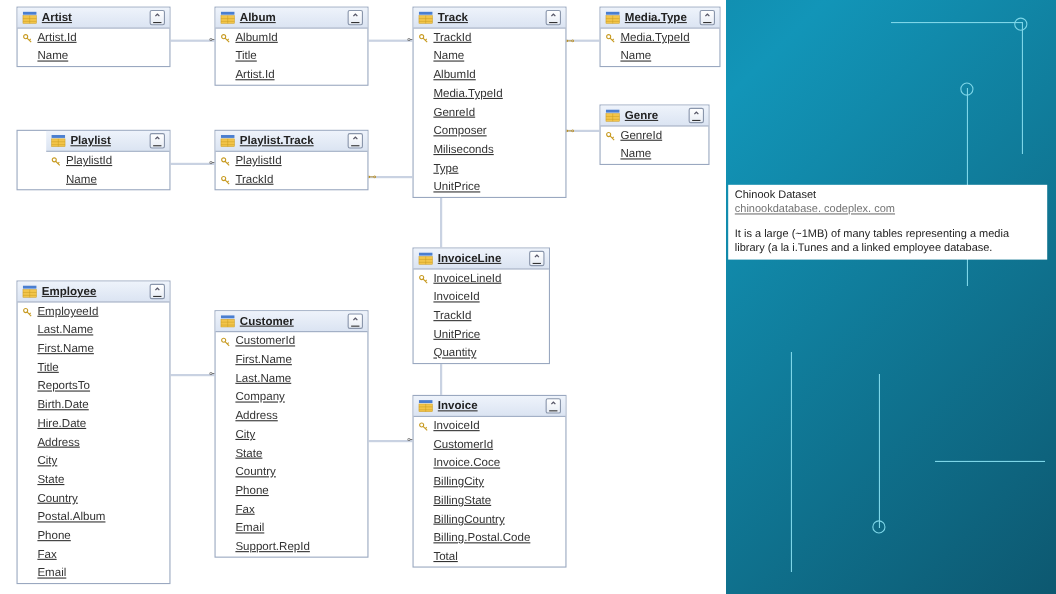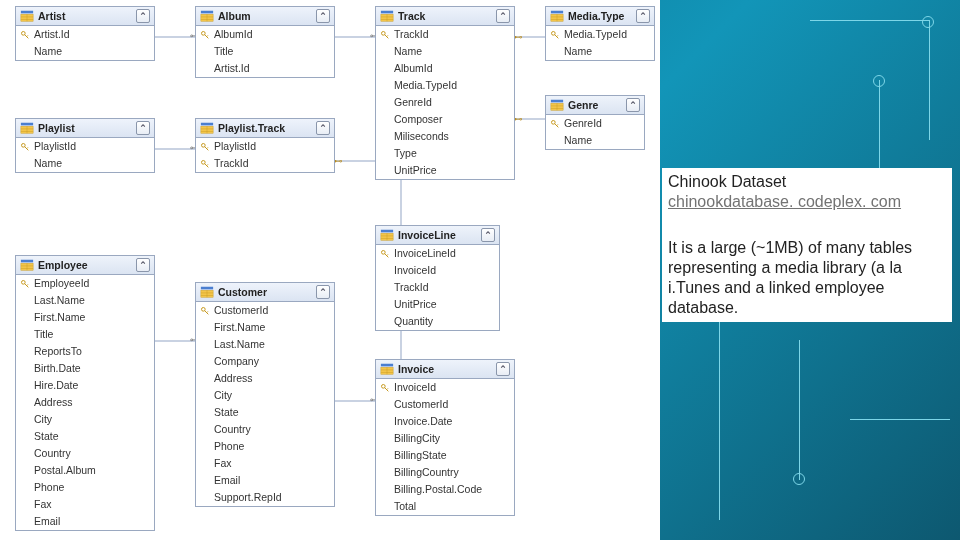--- a/index.html
+++ b/index.html
@@ -28,20 +28,21 @@
     position: absolute; left: 0; top: 0;
     width: 660px; height: 540px;
     background: #fff;
   }
   .tbl {
     position: absolute;
     background: #fff;
     border: 1px solid #9aa8c0;
     font-size: 10.5px;
     color: #333;
+    text-decoration: underline;
   }
   .tbl .hdr {
     background: linear-gradient(#eef3fb, #dbe4f2);
     border-bottom: 1px solid #9aa8c0;
     padding: 2px 4px;
     display: flex; align-items: center;
     font-weight: bold; color: #222;
   }
   .tbl .hdr .ticon {
     width: 14px; height: 14px; margin-right: 4px;
@@ -87,26 +88,26 @@
   .vlink { position:absolute; width:2px; background:#c9d2e2;}
   .vlink .endkey { position:absolute; top:-8px; left:-4px; color:#b98b1a; font-size:9px;}
   .vlink .endinf { position:absolute; bottom:-10px; left:-5px; color:#777; font-size:10px;}
 
   .sidetext {
     position: absolute;
     left: 662px; top: 168px;
     width: 290px;
     background: #fff;
     padding: 4px 6px;
-    font-size: 16px;
+    font-size: 10px;
     color: #222;
     line-height: 1.25;
   }
   .sidetext a { color: #737373; text-decoration: underline; }
-  .sidetext .block2 { margin-top: 26px; }
+  .sidetext .block2 { margin-top: 10px; }
 </style>
 </head>
 <body>
 
 <div class="circuit c1"></div>
 <div class="circuit c2"></div>
 <div class="circuit c3"></div>
 <div class="circuit c4"></div>
 <div class="circuit c5"></div>
 
@@ -328,21 +329,21 @@
             <line x1="8" y1="8" x2="9.5" y2="6.5" stroke="#c79a20" stroke-width="1.2"></line>
           </svg>
         </span>
       <span>GenreId</span>
     </div>
       <div class="row">
       <span class="key"></span>
       <span>Name</span>
     </div>
     </div>
-  <div class="tbl" id="t-playlist" style="left: 15px; top: 118px; width: 140px;">
+  <div class="tbl" id="t-playlist" style="left: 15px; top: 118px; width: 140px; padding-left: 26px;">
       <div class="hdr">
     <span class="ticon">
           <svg viewBox="0 0 16 16">
             <rect x="1" y="2" width="14" height="3" fill="#4a7ed0"></rect>
             <rect x="1" y="6" width="14" height="8" fill="#f3c54a" stroke="#c79a20" stroke-width="0.5"></rect>
             <line x1="1" y1="9" x2="15" y2="9" stroke="#c79a20" stroke-width="0.5"></line>
             <line x1="1" y1="12" x2="15" y2="12" stroke="#c79a20" stroke-width="0.5"></line>
             <line x1="8" y1="6" x2="8" y2="14" stroke="#c79a20" stroke-width="0.5"></line>
           </svg>
         </span>
@@ -619,21 +620,21 @@
           </svg>
         </span>
       <span>InvoiceId</span>
     </div>
       <div class="row">
       <span class="key"></span>
       <span>CustomerId</span>
     </div>
       <div class="row">
       <span class="key"></span>
-      <span>Invoice.Date</span>
+      <span>Invoice.Coce</span>
     </div>
       <div class="row">
       <span class="key"></span>
       <span>BillingCity</span>
     </div>
       <div class="row">
       <span class="key"></span>
       <span>BillingState</span>
     </div>
       <div class="row">

